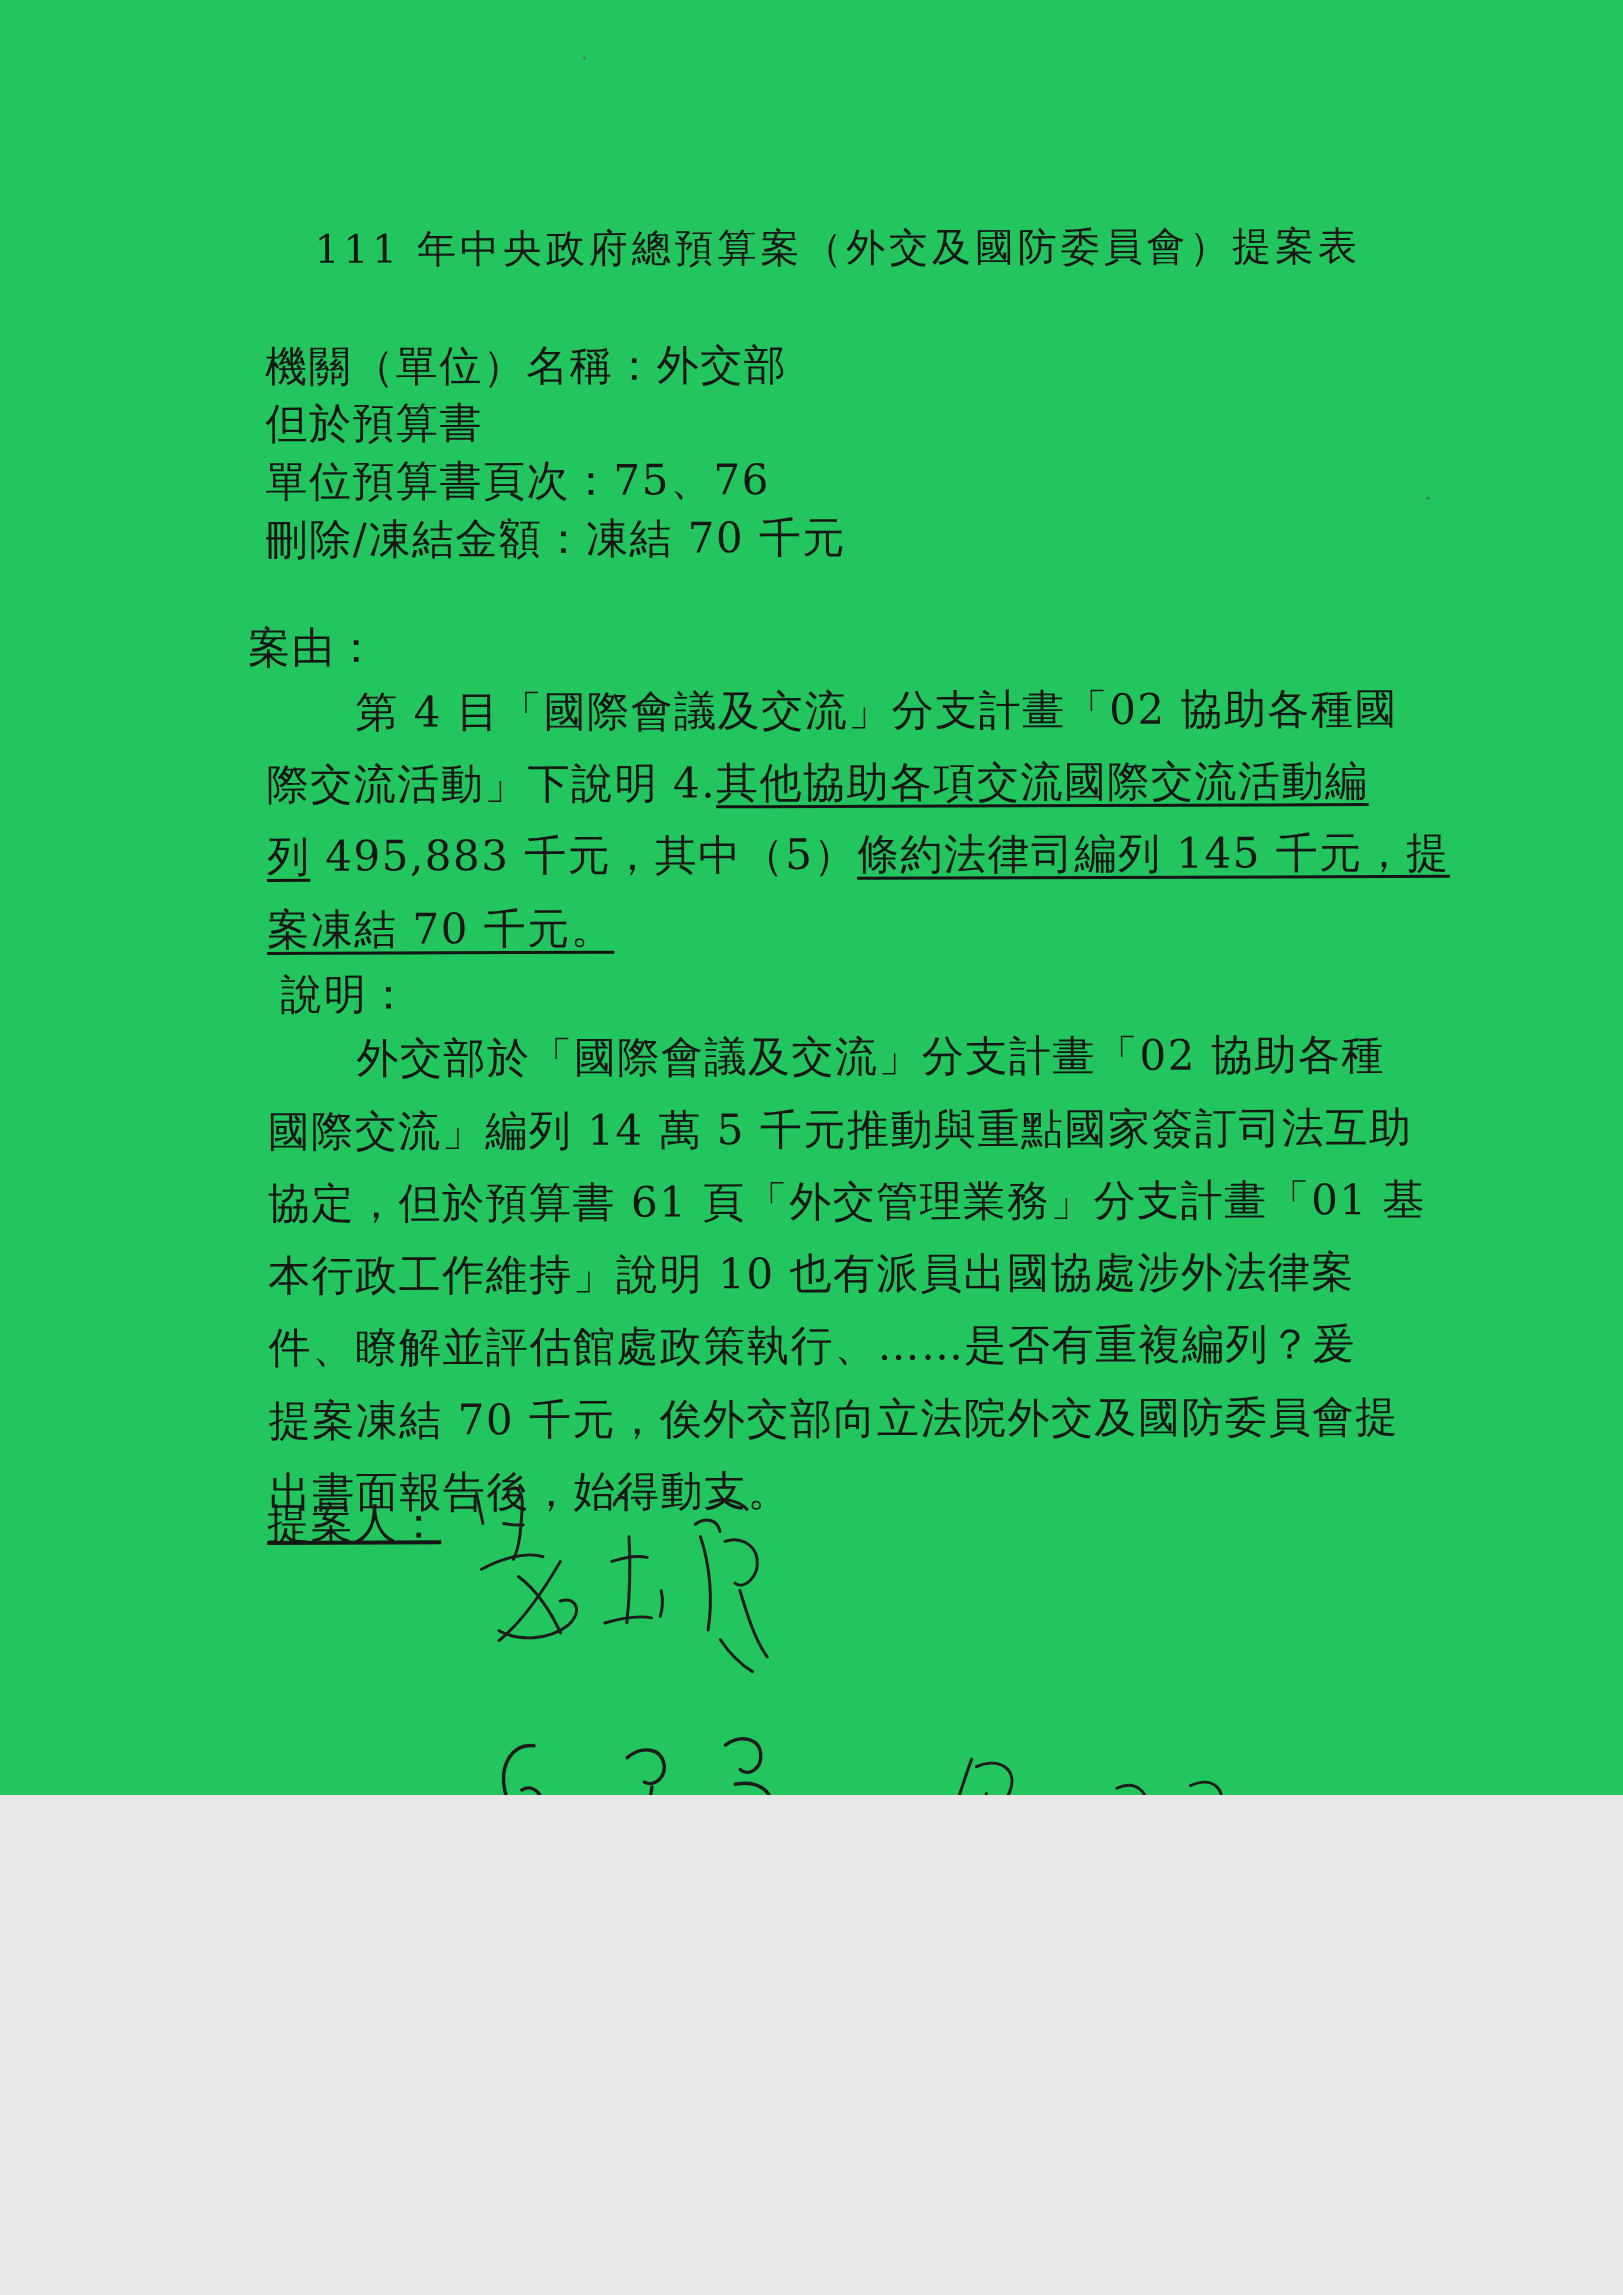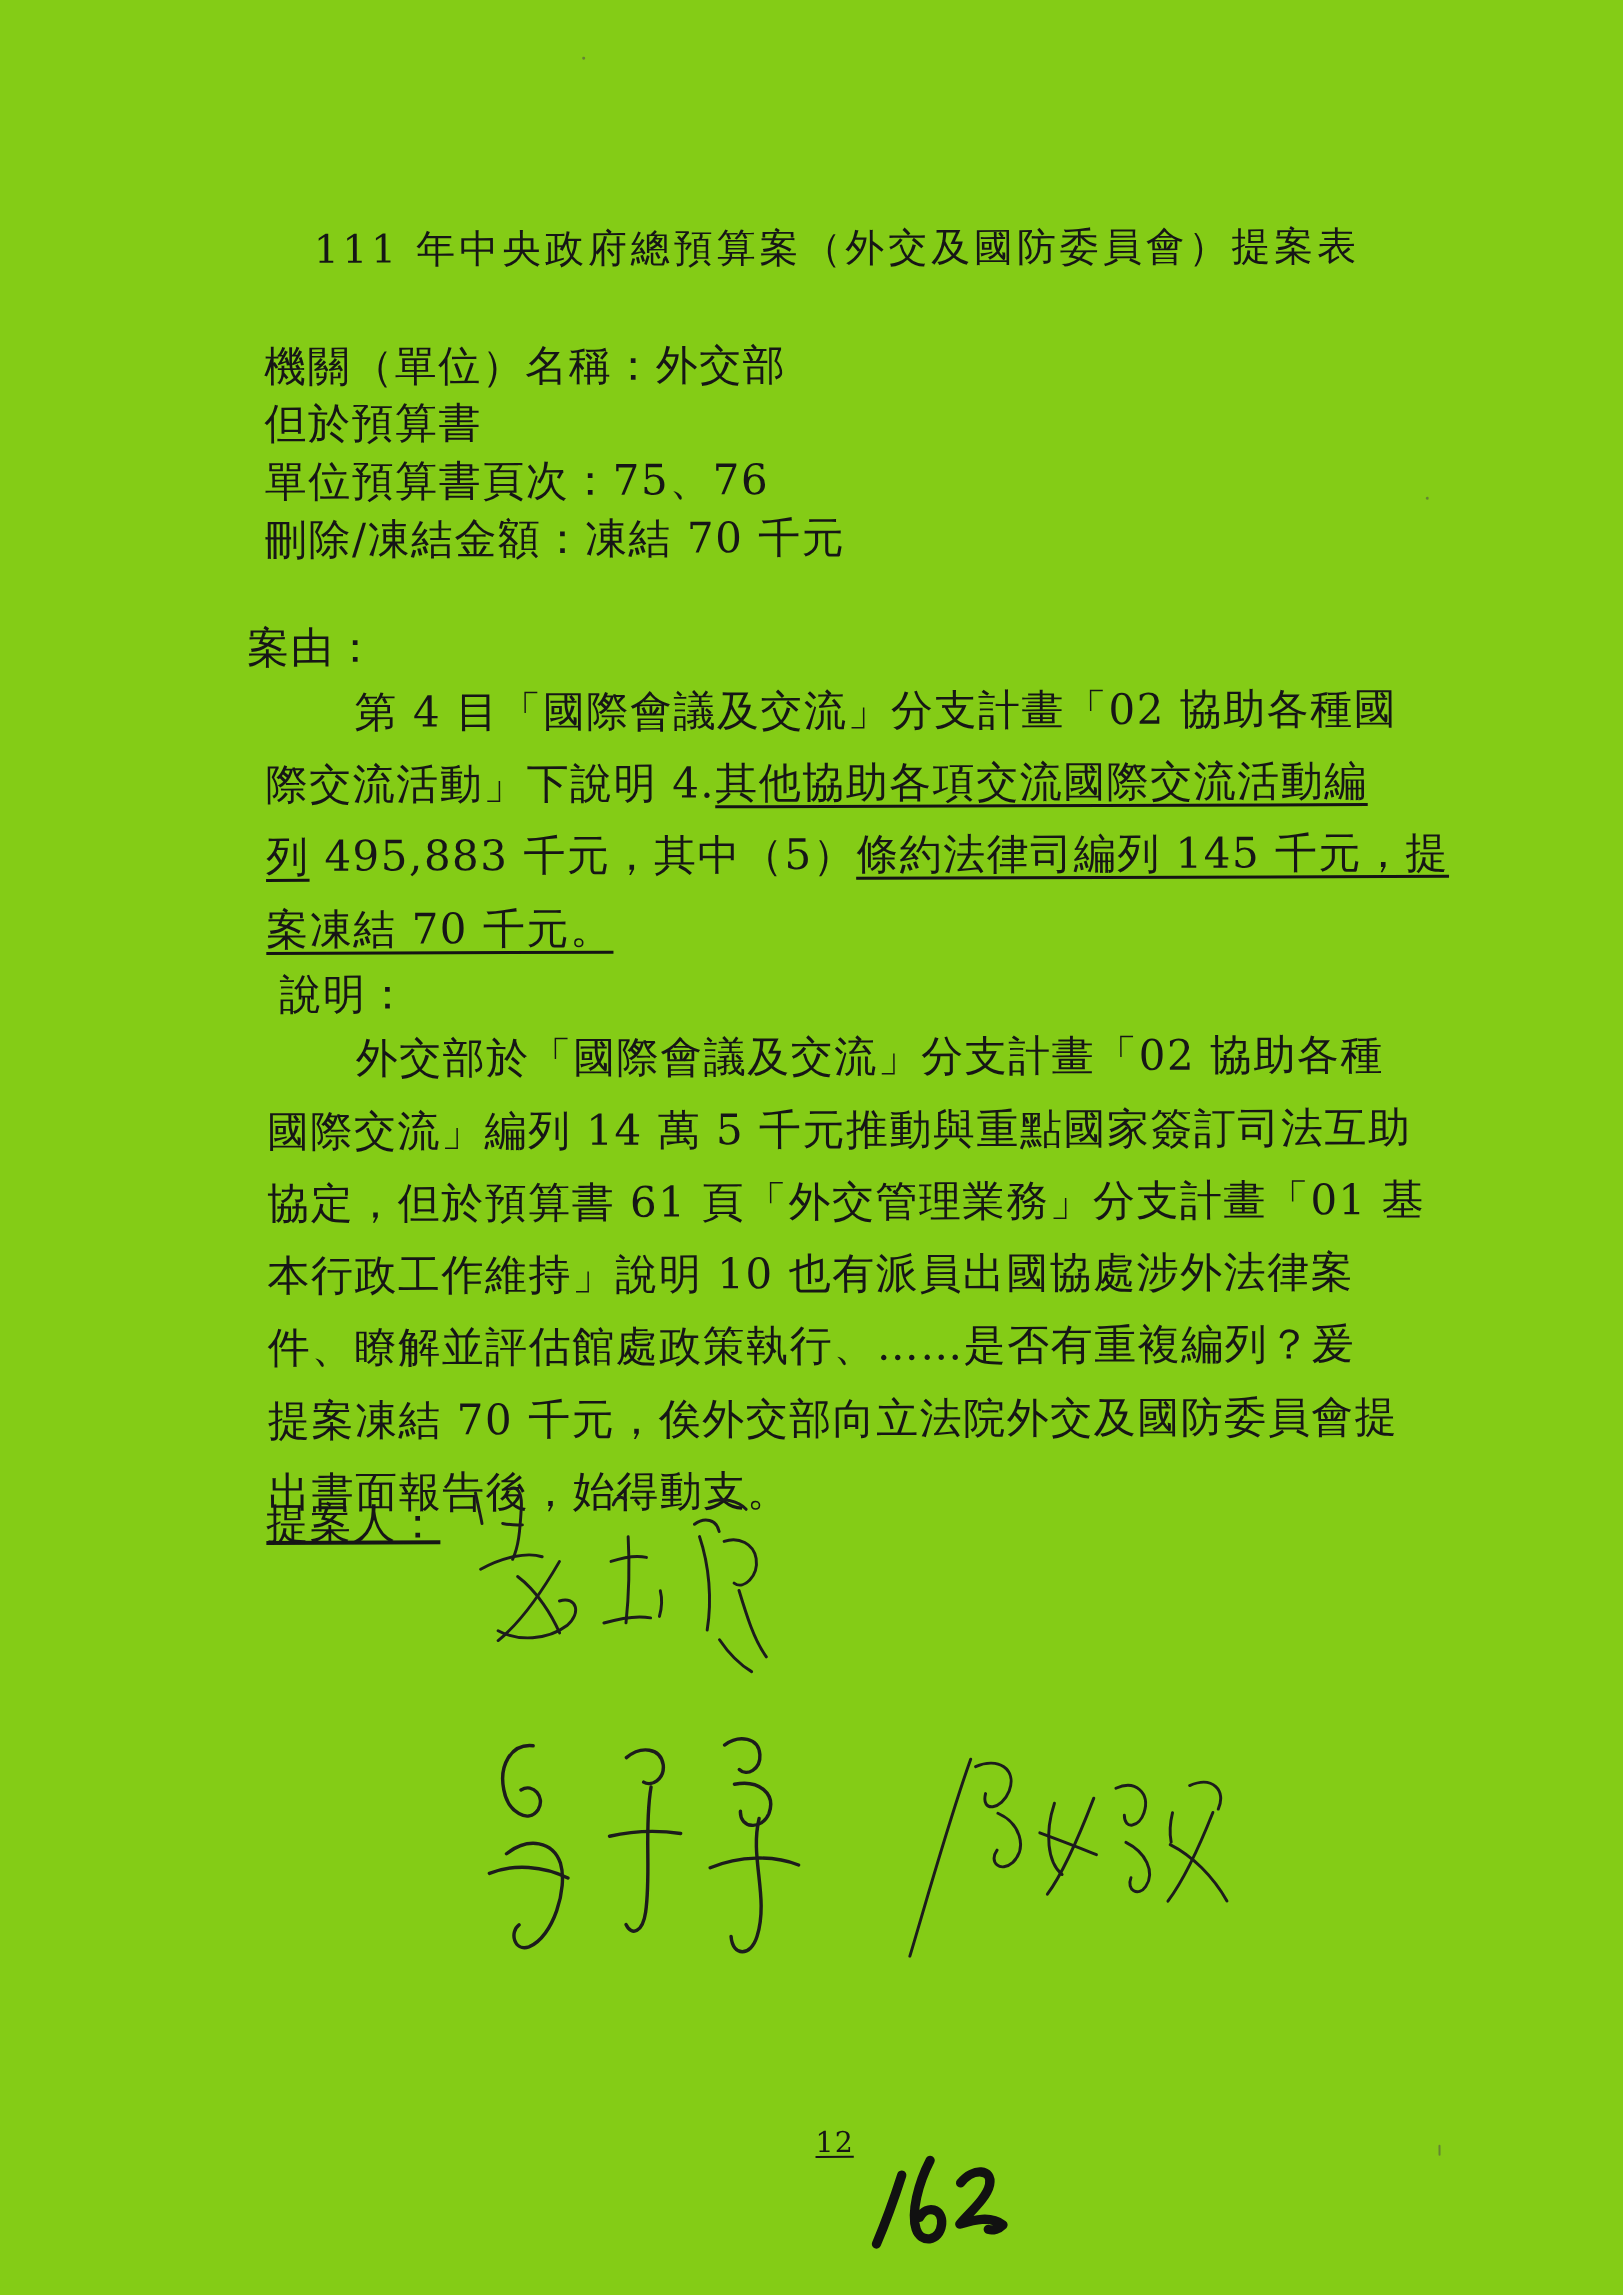--- a/index.html
+++ b/index.html
@@ -1,20 +1,20 @@
 <!DOCTYPE html>
 <html style="font-size:7.9px"><head>
 <meta charset="utf-8">
 <style>
   html, body { margin: 0; padding: 0; background: #e8e8e8; }
   .page {
     position: relative;
     width: 1623px;
-    height: 2295px;
-    background: #84cc16;
+    height: 1795px;
+    background: #22c55e;
     overflow: hidden;
     font-family: "DejaVu Serif", "Liberation Serif", serif;
     color: #161616;
   }
   .sheet {
     position: absolute;
     inset: 0;
     transform: rotate(-0.2deg);
   }
   .line {

